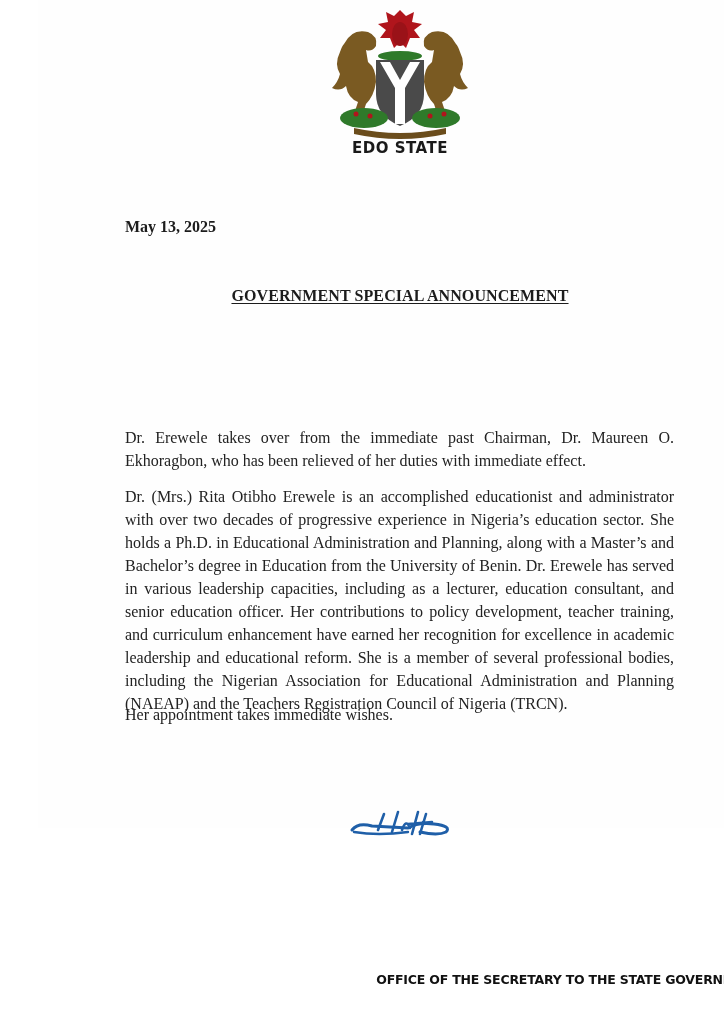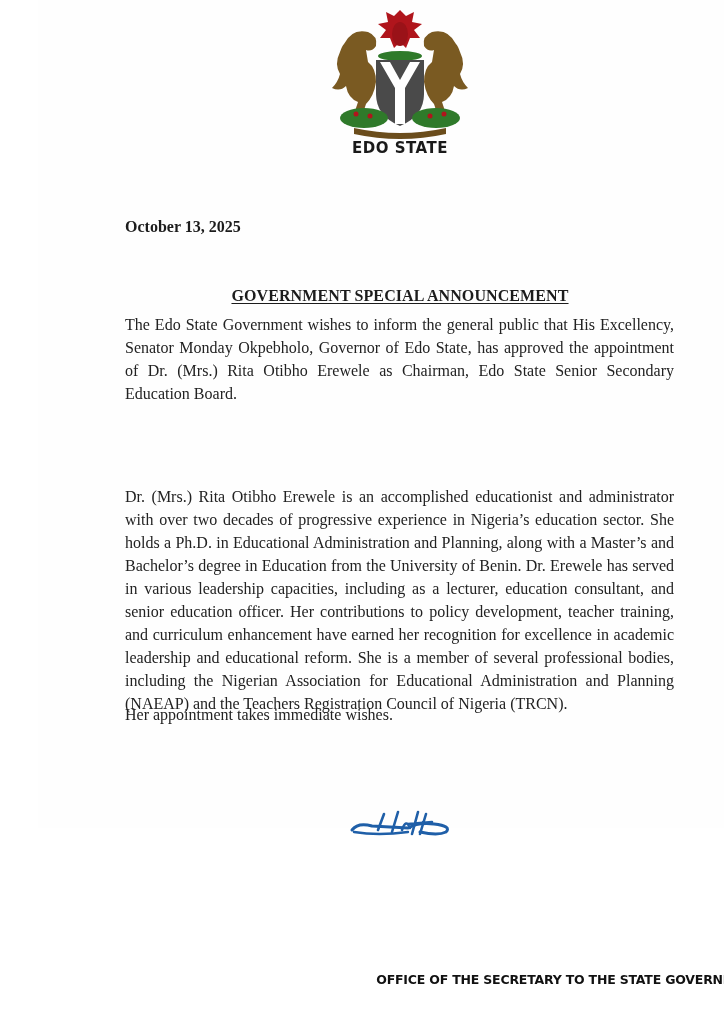--- a/index.html
+++ b/index.html
@@ -63,25 +63,25 @@
       <circle cx="26" cy="110" r="2.5" fill="#b0151c"></circle>
       <circle cx="40" cy="112" r="2.5" fill="#b0151c"></circle>
       <circle cx="100" cy="112" r="2.5" fill="#b0151c"></circle>
       <circle cx="114" cy="110" r="2.5" fill="#b0151c"></circle>
 
       <path d="M24 124 Q70 134 116 124 L116 130 Q70 140 24 130 Z" fill="#6b4d1c"></path>
     </svg>
     <div class="crest-title">EDO STATE</div>
   </div>
 
-  <div class="date serif">October 13, 2025</div>
+  <div class="date serif">May 13, 2025</div>
 
   <div class="heading serif">GOVERNMENT SPECIAL ANNOUNCEMENT</div>
 
-  <p class="body-text serif p1" style="margin:0">The Edo State Government wishes to inform the general public that His Excellency, Senator Monday Okpebholo, Governor of Edo State, has approved the appointment of Dr. (Mrs.) Rita Otibho Erewele as Chairman, Edo State Senior Secondary Education Board.</p>
+  <p class="body-text serif p2" style="margin:0">Dr. Erewele takes over from the immediate past Chairman, Dr. Maureen O. Ekhoragbon, who has been relieved of her duties with immediate effect.</p>
   <p class="body-text serif p3" style="margin:0">Dr. (Mrs.) Rita Otibho Erewele is an accomplished educationist and administrator with over two decades of progressive experience in Nigeria’s education sector. She holds a Ph.D. in Educational Administration and Planning, along with a Master’s and Bachelor’s degree in Education from the University of Benin. Dr. Erewele has served in various leadership capacities, including as a lecturer, education consultant, and senior education officer. Her contributions to policy development, teacher training, and curriculum enhancement have earned her recognition for excellence in academic leadership and educational reform. She is a member of several professional bodies, including the Nigerian Association for Educational Administration and Planning (NAEAP) and the Teachers Registration Council of Nigeria (TRCN).</p>
   <p class="body-text serif p4" style="margin:0">Her appointment takes immediate wishes.</p>
 
   <div class="signature">
     <svg width="110" height="36" viewBox="0 0 110 36">
       <path d="M4 22 Q10 14 24 18 L60 20 Q70 14 86 16 Q104 18 98 24 Q90 28 72 24" fill="none" stroke="#1f5fa8" stroke-width="3" stroke-linecap="round"></path>
       <path d="M30 22 L36 6 M44 24 L50 4 M54 22 Q58 10 62 20 M64 26 L70 4 M72 26 L78 6 M60 16 L84 14" fill="none" stroke="#1f5fa8" stroke-width="2.6" stroke-linecap="round"></path>
       <path d="M6 24 Q30 28 60 24" fill="none" stroke="#1f5fa8" stroke-width="2.4" stroke-linecap="round"></path>
     </svg>
   </div>

